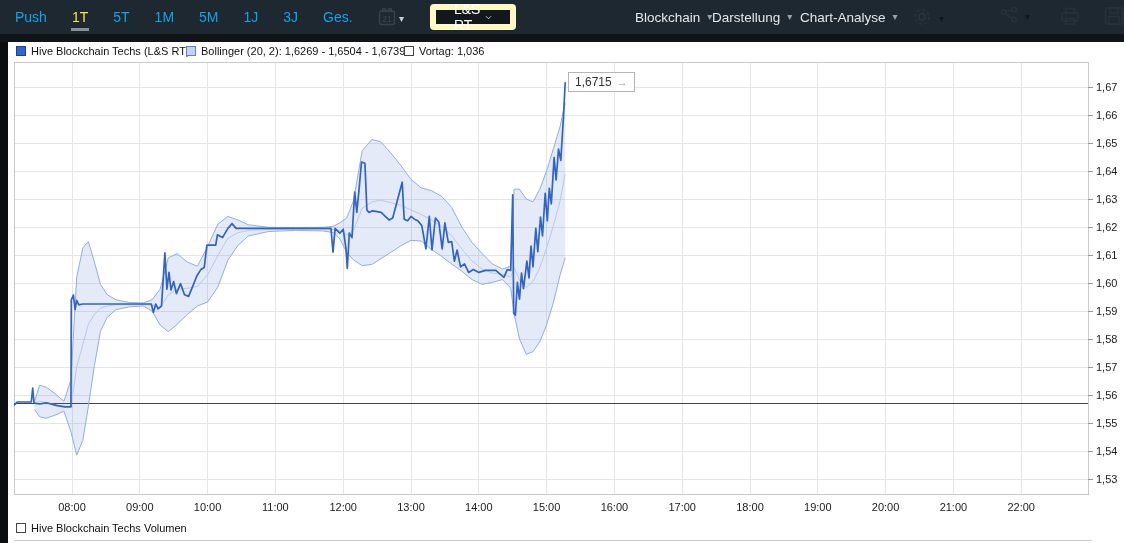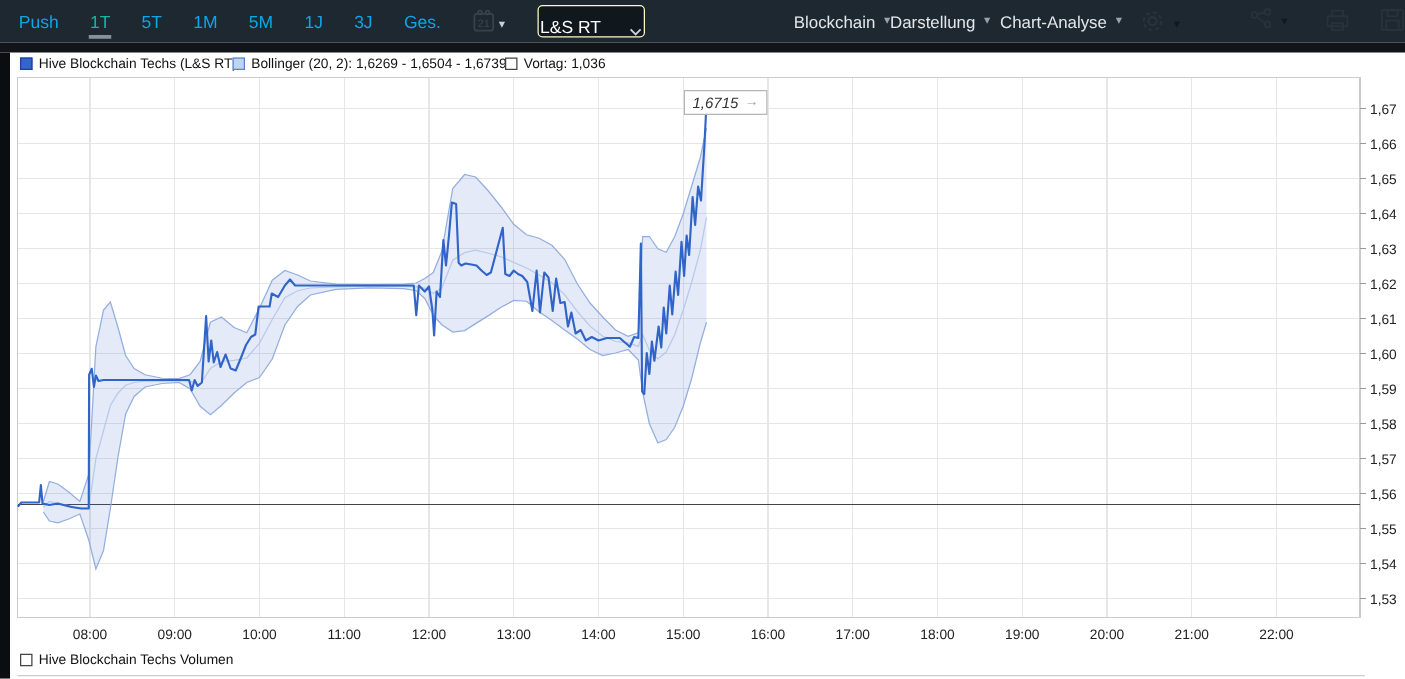--- a/index.html
+++ b/index.html
@@ -4,29 +4,29 @@
 <style>
   html,body{margin:0;padding:0;background:#fff}
   body{width:1124px;height:543px;overflow:hidden;position:relative;
        font-family:"Liberation Sans",sans-serif;-webkit-font-smoothing:antialiased}
 
   
   .toolbar{position:absolute;top:0;left:0;width:1124px;height:34px;background:#1e2830;z-index:6}
   .toolbar-seam{position:absolute;top:34px;left:0;width:1124px;height:8px;background:#111519;z-index:6}
   .tabs{position:absolute;left:14px;top:0;height:34px;display:flex;align-items:center;gap:23px}
   .tab{color:#0ea5e9;font-size:14px;cursor:pointer;position:relative;padding:9px 1px}
-  .tab.active{color:#14b8a6}
+  .tab.active{color:#fde047}
   .tab.active::after{content:"";position:absolute;left:0;right:0;bottom:3px;height:3px;background:#87919a}
   .cal-group{position:absolute;left:376px;top:6px;display:flex;align-items:center;gap:1px}
   .caret{font-size:10px;color:#9aa3ab;line-height:1}
   .caret.bright{color:#c9ced3}
   .caret.dim{color:#12171b}
   .feed-select{position:absolute;left:430px;top:4px;width:86px;height:26px;box-sizing:border-box;
-      background:#10171d;border:1px solid #fef9c3;border-radius:4px;display:flex;align-items:flex-end;
-      justify-content:space-between;padding:0 1px;color:#fff;font-size:14px;cursor:pointer}
+      background:#10171d;border:6px solid #fef9c3;border-radius:4px;display:flex;align-items:center;
+      justify-content:space-between;padding:0 18px;color:#fff;font-size:14px;cursor:pointer}
   .menu-item{position:absolute;top:0;height:34px;display:flex;align-items:center;gap:7px;
       color:#e3e7ea;font-size:13.5px;cursor:pointer}
   .tb-icon{position:absolute;top:6px;cursor:pointer;display:flex;align-items:center;gap:6px}
 
   
   .left-strip{position:absolute;left:0;top:42px;width:8px;height:501px;background:#0b0e11;z-index:5}
   .legend{position:absolute;top:42px;left:0;width:1124px;height:18px;background:#fff;z-index:4}
   .legend-item{position:absolute;top:0;height:18px;display:flex;align-items:center;gap:5px;
       font-size:11px;color:#111;white-space:nowrap}
   .sq{width:10px;height:10px;box-sizing:border-box;flex:0 0 auto}
@@ -227,21 +227,21 @@
     <text x="546.5999999999999" y="511" font-size="11" fill="#222222" text-anchor="middle" font-family="&quot;Liberation Sans&quot;, sans-serif">15:00</text>
     <text x="614.4" y="511" font-size="11" fill="#222222" text-anchor="middle" font-family="&quot;Liberation Sans&quot;, sans-serif">16:00</text>
     <text x="682.1999999999999" y="511" font-size="11" fill="#222222" text-anchor="middle" font-family="&quot;Liberation Sans&quot;, sans-serif">17:00</text>
     <text x="750" y="511" font-size="11" fill="#222222" text-anchor="middle" font-family="&quot;Liberation Sans&quot;, sans-serif">18:00</text>
     <text x="817.8" y="511" font-size="11" fill="#222222" text-anchor="middle" font-family="&quot;Liberation Sans&quot;, sans-serif">19:00</text>
     <text x="885.5999999999999" y="511" font-size="11" fill="#222222" text-anchor="middle" font-family="&quot;Liberation Sans&quot;, sans-serif">20:00</text>
     <text x="953.4" y="511" font-size="11" fill="#222222" text-anchor="middle" font-family="&quot;Liberation Sans&quot;, sans-serif">21:00</text>
     <text x="1021.1999999999999" y="511" font-size="11" fill="#222222" text-anchor="middle" font-family="&quot;Liberation Sans&quot;, sans-serif">22:00</text>
   </svg>
 
-<div class="price-flag" id="price-flag" style="left: 547px; top: 71.8px; font-style: italic;">
+<div class="price-flag" id="price-flag" style="left: 568px; top: 71.8px;">
   <span>1,6715</span>
   <span class="flag-arrow">→</span>
 </div>
 
 <div class="legend-volume">
   <div class="legend-item" style="left:16px">
     <span class="sq sq-empty"></span>
     <span>Hive Blockchain Techs Volumen</span>
   </div>
 </div>

